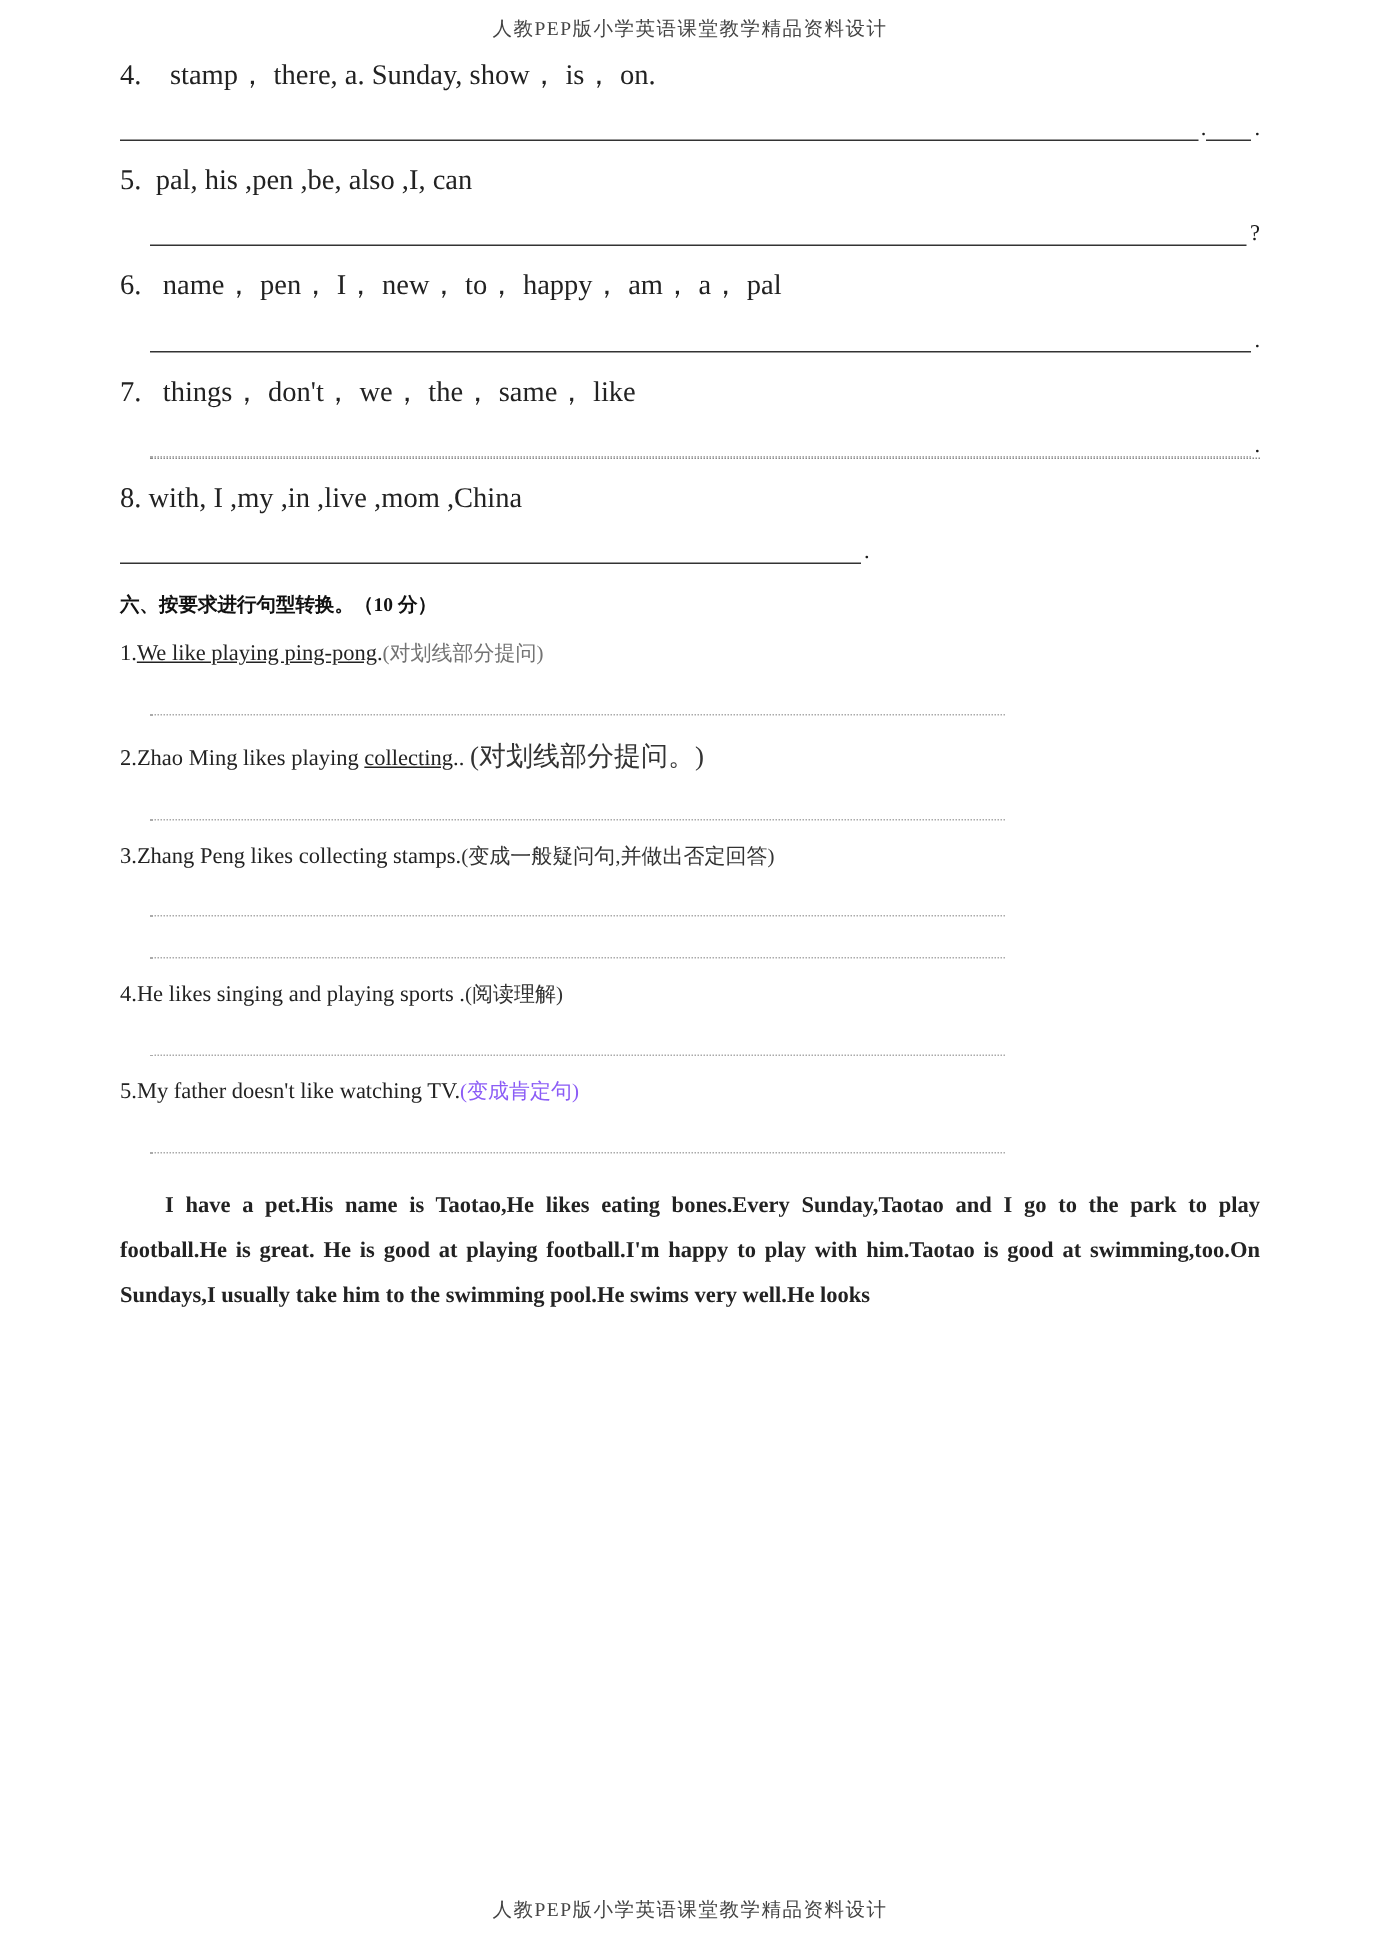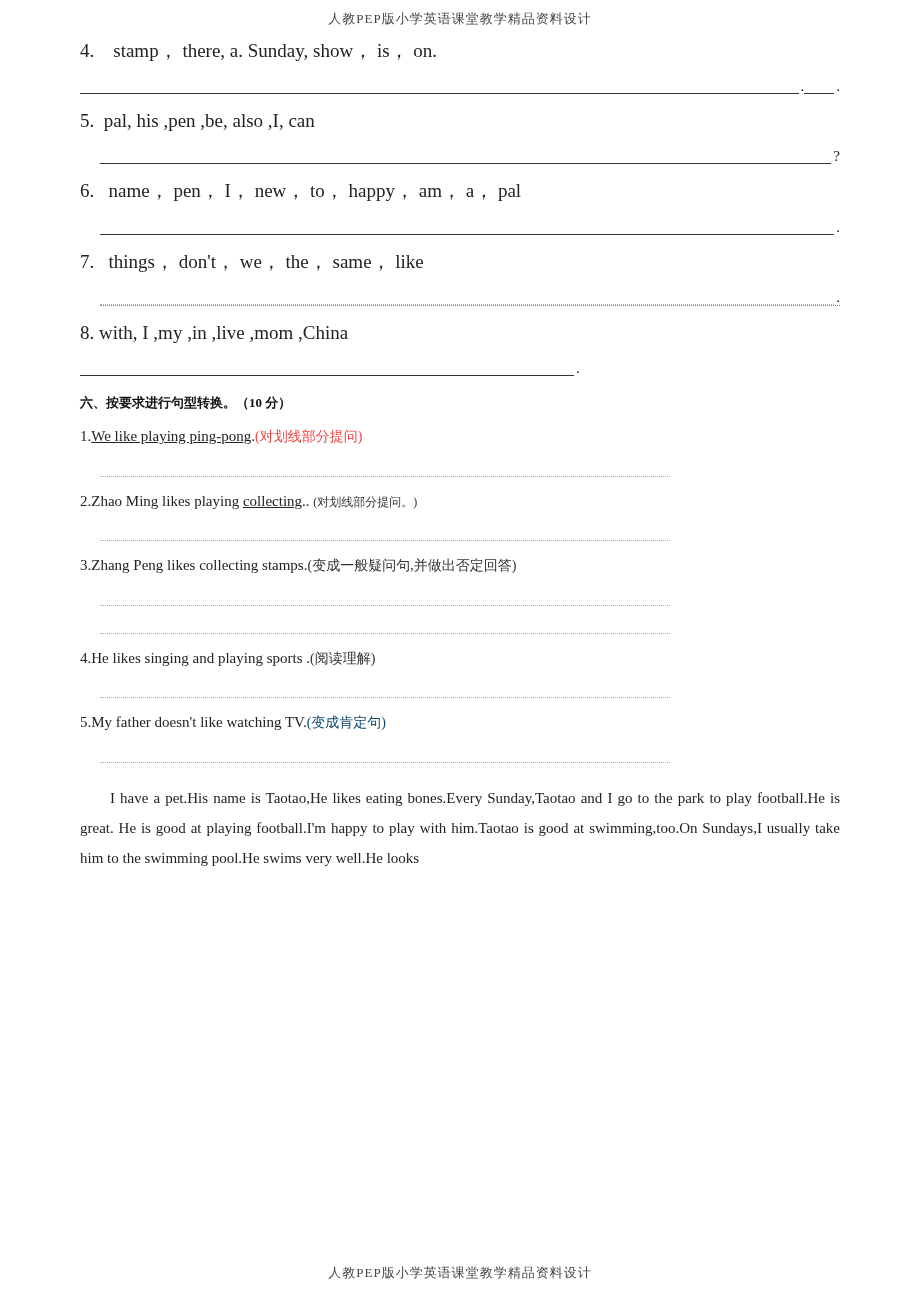--- a/index.html
+++ b/index.html
@@ -87,20 +87,21 @@
       color: #222;
     }
 
     .reading-passage {
       font-size: 15px;
       line-height: 2;
       text-indent: 2em;
       text-align: justify;
       margin-top: 20px;
       color: #222;
+      font-weight: bold;
     }
   </style>
 </head>
 <body>
 
 <div>
   <div class="page-header">人教PEP版小学英语课堂教学精品资料设计</div>
 </div>
 
 <div class="content">
@@ -159,28 +160,28 @@
     <div class="answer-line-with-punct">
       <div class="line" style="width:65%;flex:none;"></div>
       <span class="punct">.</span>
     </div>
   </div>
 
   <div class="section-title">六、按要求进行句型转换。（10 分）</div>
 
   <div class="sub-question">
     <div class="sub-question-text">
-      <span>1.<span style="text-decoration:underline;">We like playing ping-pong</span>.<span style="font-size:14px;color:#ef4444;">(对划线部分提问)</span></span>
-    </div>
-    <div style="border-bottom:1px dotted #aaa;height:22px;margin:4px 0 10px 20px;width:75%;"></div>
-  </div>
-
-  <div class="sub-question">
-    <div class="sub-question-text">
-      <span>2.Zhao Ming likes playing <span style="text-decoration:underline;">collecting</span>.. <span style="font-size:12px;color:#333;">(对划线部分提问。)</span></span>
+      <span>1.<span style="text-decoration:underline;">We like playing ping-pong</span>.<span style="font-size:14px;color:#737373;">(对划线部分提问)</span></span>
+    </div>
+    <div style="border-bottom:1px dotted #aaa;height:22px;margin:4px 0 10px 20px;width:75%;"></div>
+  </div>
+
+  <div class="sub-question">
+    <div class="sub-question-text">
+      <span>2.Zhao Ming likes playing <span style="text-decoration:underline;">collecting</span>.. <span style="font-size:18px;color:#333;">(对划线部分提问。)</span></span>
     </div>
     <div style="border-bottom:1px dotted #aaa;height:22px;margin:4px 0 10px 20px;width:75%;"></div>
   </div>
 
   <div class="sub-question">
     <div class="sub-question-text">
       <span>3.Zhang Peng likes collecting stamps.<span style="font-size:14px;color:#333;margin-top:32px;">(变成一般疑问句,并做出否定回答)</span></span>
     </div>
     <div style="border-bottom:1px dotted #aaa;height:22px;margin:4px 0 6px 20px;width:75%;"></div>
     <div style="border-bottom:1px dotted #aaa;height:22px;margin:4px 0 10px 20px;width:75%;"></div>
@@ -188,21 +189,21 @@
 
   <div class="sub-question">
     <div class="sub-question-text">
       <span>4.He likes singing and playing sports .<span style="font-size:14px;color:#333;">(阅读理解)</span></span>
     </div>
     <div style="border-bottom:1px dotted #aaa;height:22px;margin:4px 0 10px 20px;width:75%;"></div>
   </div>
 
   <div class="sub-question">
     <div class="sub-question-text">
-      <span>5.My father doesn't like watching TV.<span style="font-size:14px;color:#0c4a6e;">(变成肯定句)</span></span>
+      <span>5.My father doesn't like watching TV.<span style="font-size:14px;color:#8b5cf6;">(变成肯定句)</span></span>
     </div>
     <div style="border-bottom:1px dotted #aaa;height:22px;margin:4px 0 14px 20px;width:75%;"></div>
   </div>
 
 
   <div class="reading-passage">
     <span>I have a pet.His name is Taotao,He likes eating bones.Every Sunday,Taotao and I go to the park to play football.He is great. He is good at playing football.I'm happy to play with him.Taotao is good at swimming,too.On Sundays,I usually take him to the swimming pool.He swims very well.He looks</span>
   </div>
 
 </div>

